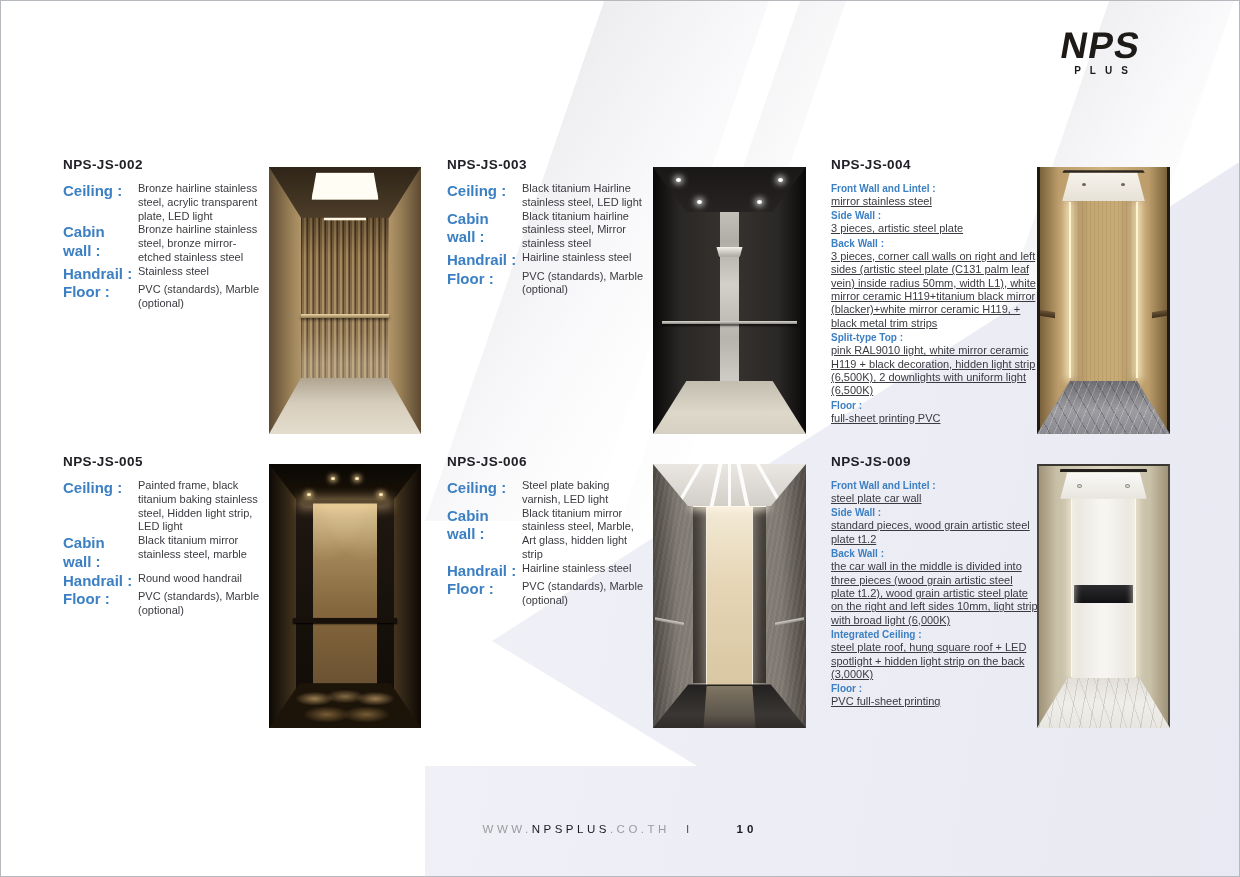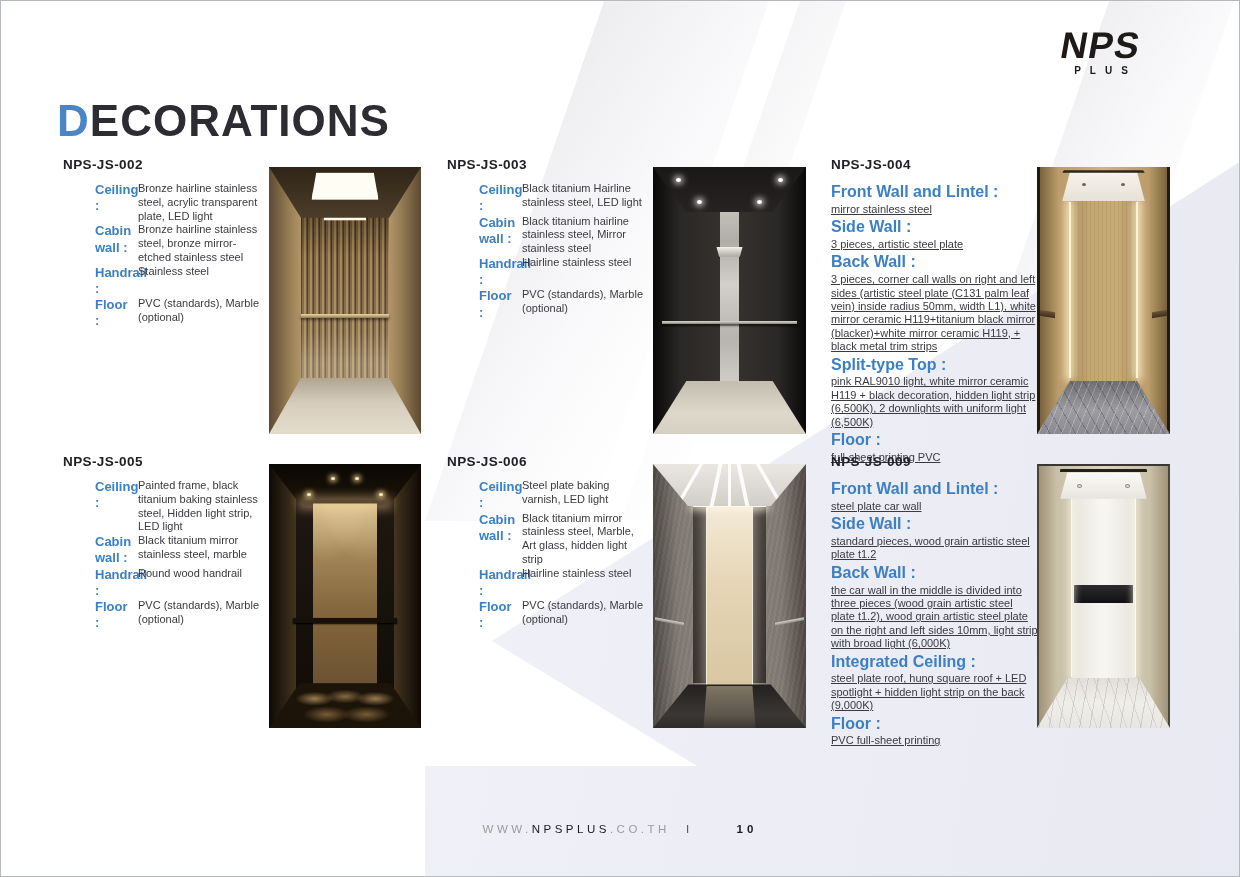--- a/index.html
+++ b/index.html
@@ -25,24 +25,24 @@
   .logo{position:absolute;left:1038px;top:26px;width:124px;text-align:center;z-index:2;}
   .logo-main{display:inline-block;transform:skewX(-10deg);
     font-size:37px;font-weight:900;letter-spacing:1px;color:#1d1a17;line-height:1;}
   .logo-sub{margin-top:1px;font-size:10px;font-weight:700;letter-spacing:9px;
     color:#1d1a17;text-indent:9px;}
   
   .card{position:absolute;z-index:2;}
   .card-code{margin:0 0 10px 0;font-size:13.5px;font-weight:700;
     letter-spacing:.4px;color:#202026;}
   .spec-table{display:grid;grid-template-columns:72px 1fr;column-gap:3px;row-gap:0;}
-  .spec-label{color:#3c80c3;font-weight:700;font-size:13px;line-height:1.25;margin-left:32px;}
+  .spec-label{color:#3c80c3;font-weight:700;font-size:15px;line-height:1.25;}
   .spec-value{color:#3a3a40;font-size:11px;line-height:1.25;}
   .sec{margin:0 0 1px 0;}
-  .section-heading{color:#3c80c3;font-weight:700;font-size:16px;line-height:1.3;}
+  .section-heading{color:#3c80c3;font-weight:700;font-size:10px;line-height:1.3;}
   .section-text{color:#3a3a40;font-size:11px;line-height:1.22;text-decoration:underline;}
   
   .footer{position:absolute;left:0;right:0;top:822px;z-index:2;text-align:center;
     font-size:11.5px;letter-spacing:3.5px;color:#9b9b9f;}
   .f-bold{color:#1b1b1e;font-weight:400;}
   .f-div{margin:0 16px;color:#55555a;}
   .f-page{color:#1b1b1e;font-weight:700;letter-spacing:4px;margin-left:28px;}
   
   .photo{position:absolute;overflow:hidden;z-index:3;background:#777;}
   #photo1{left:268px;top:166px;width:152px;height:267px;}
@@ -178,21 +178,20 @@
 </head>
 <body>
 
 <div class="page">
 
   <div class="bg-band" id="band-a"></div>
   <div class="bg-band" id="band-b"></div>
   <div class="bg-band" id="band-c"></div>
   <div class="bg-bottom"></div>
 
-  <h1 class="page-title"><span class="accent">D</span><span>ECORATIONS</span></h1>
 
   <div class="logo">
     <div class="logo-main">NPS</div>
     <div class="logo-sub">PLUS</div>
   </div>
 
   <section class="card" style="left:62px;top:156px;width:200px">
     <h3 class="card-code">NPS-JS-002</h3>
     <div class="spec-table">
       <span class="spec-label">Ceiling :</span>
@@ -281,21 +280,21 @@
     <div class="sec">
       <div class="section-heading">Side Wall :</div>
       <div class="section-text">standard pieces, wood grain artistic steel plate t1.2</div>
     </div>
     <div class="sec">
       <div class="section-heading">Back Wall :</div>
       <div class="section-text">the car wall in the middle is divided into three pieces (wood grain artistic steel plate t1.2), wood grain artistic steel plate on the right and left sides 10mm, light strip with broad light (6,000K)</div>
     </div>
     <div class="sec">
       <div class="section-heading">Integrated Ceiling :</div>
-      <div class="section-text">steel plate roof, hung square roof + LED spotlight + hidden light strip on the back (9,000K)</div>
+      <div class="section-text">steel plate roof, hung square roof + LED spotlight + hidden light strip on the back (3,000K)</div>
     </div>
     <div class="sec">
       <div class="section-heading">Floor :</div>
       <div class="section-text">PVC full-sheet printing</div>
     </div>
   </section>
 
   <div class="photo" id="photo1" aria-label="bronze hairline stainless steel cabin with lit ceiling panel">
     <div class="lay e1-walls"></div>
     <div class="lay e1-back"></div>

